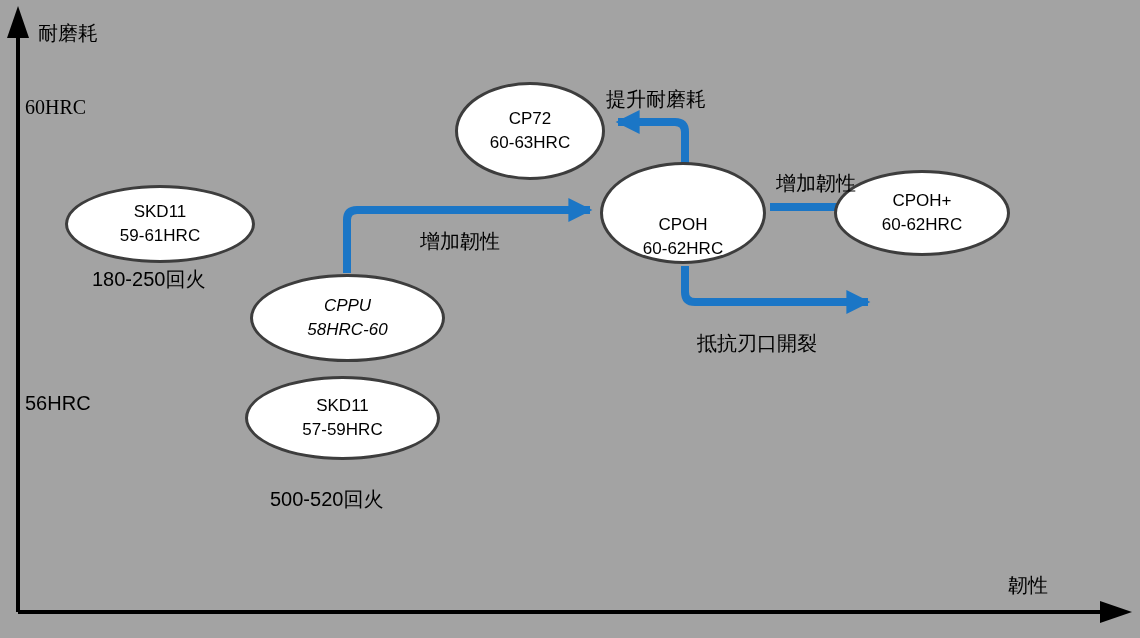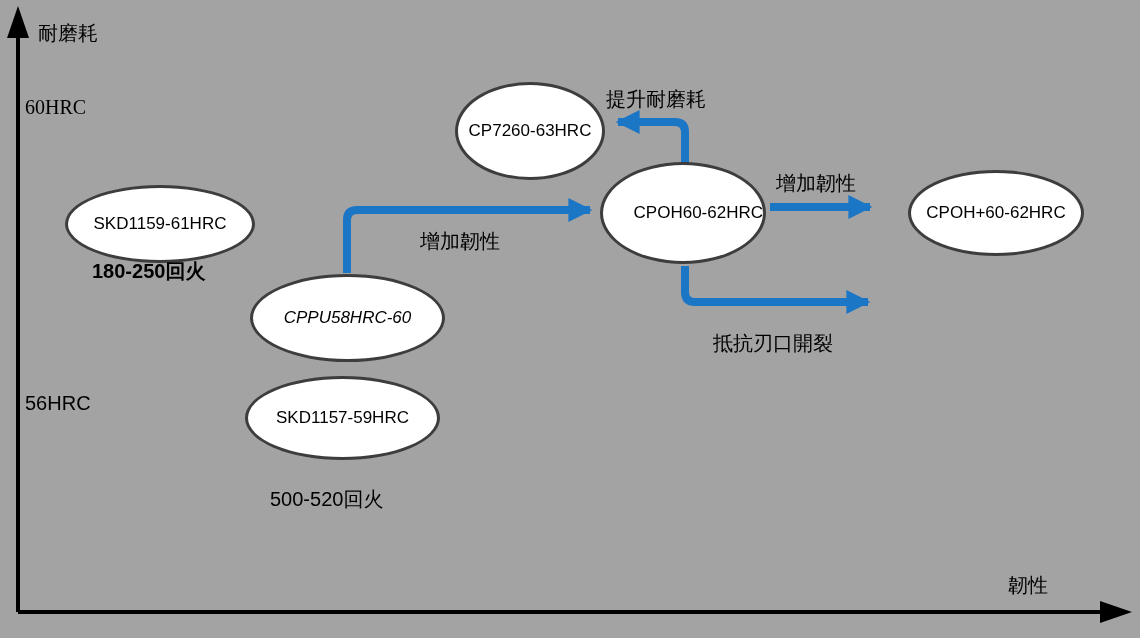--- a/index.html
+++ b/index.html
@@ -17,21 +17,21 @@
     top: 0;
     width: 1140px;
     height: 638px;
   }
   .node {
     position: absolute;
     border: 3px solid #3d3d3d;
     border-radius: 50%;
     background: #ffffff;
     display: flex;
-    flex-direction: row;
+    flex-direction: column;
     align-items: center;
     justify-content: center;
     text-align: center;
     box-sizing: border-box;
   }
   .node-line {
     font-size: 17px;
     line-height: 1.4;
     color: #000000;
     white-space: nowrap;
@@ -89,27 +89,27 @@
   <div class="node" style="left:455px; top:82px; width:150px; height:98px;">
     <div class="node-line">CP72</div>
     <div class="node-line">60-63HRC</div>
   </div>
 
   <div class="node" style="left:600px; top:162px; width:166px; height:102px;justify-content:flex-end;">
     <div class="node-line">CPOH</div>
     <div class="node-line">60-62HRC</div>
   </div>
 
-  <div class="node" style="left:908px; top:170px; width:176px; height:86px;">
+  <div class="node" style="left:834px; top:170px; width:176px; height:86px;">
     <div class="node-line">CPOH+</div>
     <div class="node-line">60-62HRC</div>
   </div>
 
 
-  <div class="label" style="left:92px; top:258px;font-weight:bold;">180-250回火</div>
+  <div class="label" style="left:92px; top:266px;">180-250回火</div>
   <div class="label" style="left:270px; top:486px;">500-520回火</div>
 
   <div class="label" style="left:420px; top:228px;">增加韌性</div>
   <div class="label" style="left:606px; top:86px;">提升耐磨耗</div>
   <div class="label" style="left:776px; top:170px;">增加韌性</div>
-  <div class="label" style="left:713px; top:330px;font-family:Liberation Serif, serif;">抵抗刃口開裂</div>
+  <div class="label" style="left:697px; top:330px;font-family:Liberation Serif, serif;">抵抗刃口開裂</div>
 
 </div>
 
 </body></html>

